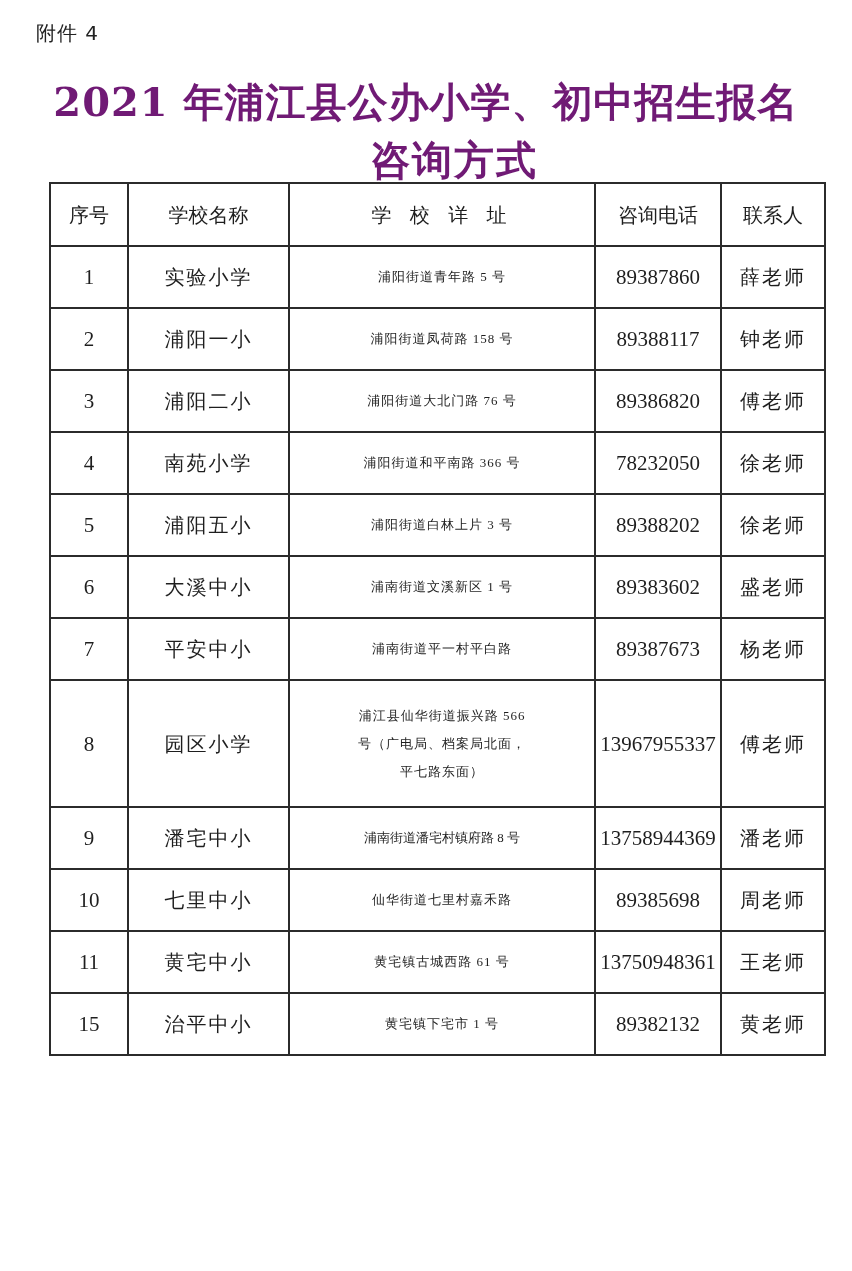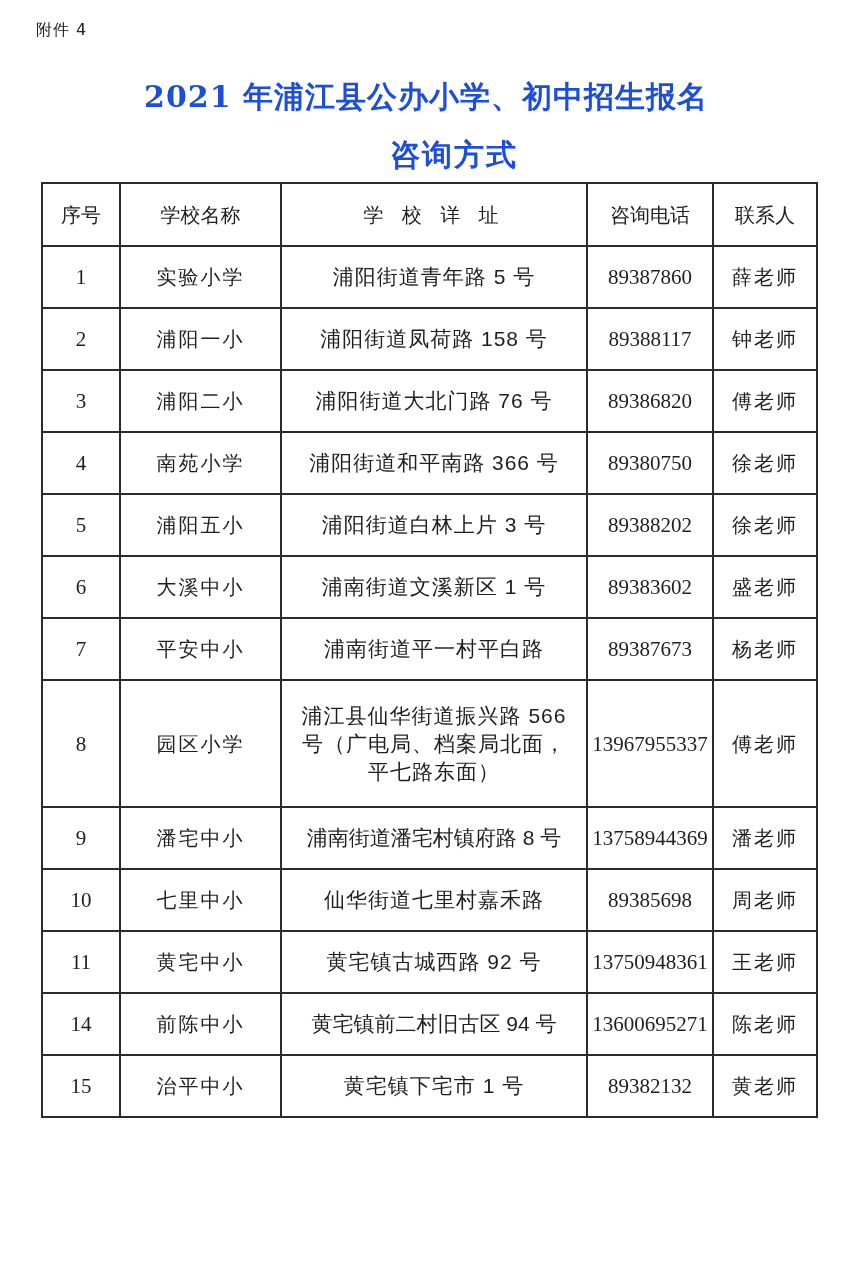--- a/index.html
+++ b/index.html
@@ -13,41 +13,41 @@
     position: relative;
     overflow: hidden;
     color: #1a1a1a;
     font-family: "DejaVu Serif", "Liberation Serif", serif;
   }
   .attachment {
     position: absolute;
     left: 36px;
     top: 20px;
     font-family: "DejaVu Sans", "Liberation Sans", sans-serif;
-    font-size: 16px;
+    font-size: 20px;
     color: #222;
     letter-spacing: 1px;
   }
   .title {
     position: absolute;
     left: 0;
     width: 852px;
     text-align: center;
     font-family: "DejaVu Serif", "Liberation Serif", serif;
     font-weight: bold;
-    font-size: 30px;
-    color: #1d4ed8;
+    font-size: 40px;
+    color: #701a75;
     line-height: 1;
   }
   .title.l1 { top: 82px; letter-spacing: 1px; }
   .title.l2 { top: 140px; letter-spacing: 2px; margin-left: 28px; }
 
   table.info {
     position: absolute;
-    left: 41px;
+    left: 49px;
     top: 182px;
     width: 775px;
     border-collapse: collapse;
     table-layout: fixed;
   }
   table.info td, table.info th {
     border: 2px solid #2b2b2b;
     text-align: center;
     vertical-align: middle;
     font-weight: normal;
@@ -64,22 +64,22 @@
   table.info td { height: 60px; }
   table.info td.num, table.info td.phone {
     font-family: "Liberation Serif", "DejaVu Serif", serif;
     font-size: 21px;
   }
   table.info td.name, table.info td.contact {
     font-family: "DejaVu Sans", "Liberation Sans", sans-serif;
     letter-spacing: 2px;
   }
   table.info td.addr {
-    font-family: Liberation Sans, sans-serif;
-    font-size: 21px;
+    font-family: Liberation Serif, serif;
+    font-size: 13px;
     letter-spacing: 1px;
   }
   table.info tr.tall td { height: 125px; }
   .addr-sec { letter-spacing: 6px; }
 </style>
 </head>
 <body>
 
 <div class="attachment">附件 4</div>
 <div class="title l1">2021 年浦江县公办小学、初中招生报名</div>
@@ -121,21 +121,21 @@
       <td class="num">3</td>
       <td class="name">浦阳二小</td>
       <td class="addr">浦阳街道大北门路 76 号</td>
       <td class="phone">89386820</td>
       <td class="contact">傅老师</td>
     </tr>
     <tr>
       <td class="num">4</td>
       <td class="name">南苑小学</td>
       <td class="addr">浦阳街道和平南路 366 号</td>
-      <td class="phone">89380750</td>
+      <td class="phone">78232050</td>
       <td class="contact">徐老师</td>
     </tr>
     <tr>
       <td class="num">5</td>
       <td class="name">浦阳五小</td>
       <td class="addr">浦阳街道白林上片 3 号</td>
       <td class="phone">89388202</td>
       <td class="contact">徐老师</td>
     </tr>
     <tr>
@@ -173,30 +173,23 @@
     <tr>
       <td class="num">10</td>
       <td class="name">七里中小</td>
       <td class="addr">仙华街道七里村嘉禾路</td>
       <td class="phone">89385698</td>
       <td class="contact">周老师</td>
     </tr>
     <tr>
       <td class="num">11</td>
       <td class="name">黄宅中小</td>
-      <td class="addr">黄宅镇古城西路 92 号</td>
+      <td class="addr">黄宅镇古城西路 61 号</td>
       <td class="phone">13750948361</td>
       <td class="contact">王老师</td>
-    </tr>
-    <tr>
-      <td class="num">14</td>
-      <td class="name">前陈中小</td>
-      <td class="addr" style="letter-spacing:0">黄宅镇前二村旧古区 94 号</td>
-      <td class="phone">13600695271</td>
-      <td class="contact">陈老师</td>
     </tr>
     <tr>
       <td class="num">15</td>
       <td class="name">治平中小</td>
       <td class="addr">黄宅镇下宅市 1 号</td>
       <td class="phone">89382132</td>
       <td class="contact">黄老师</td>
     </tr>
   </tbody>
 </table>

